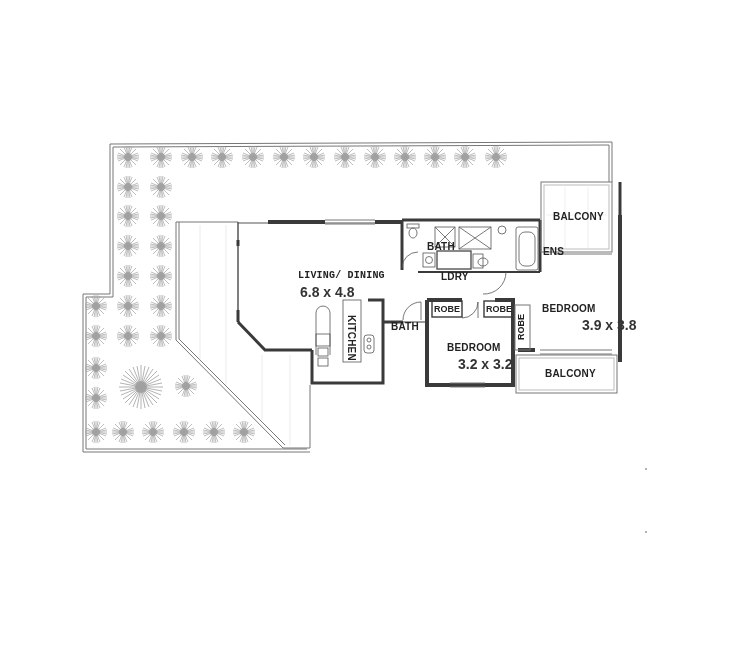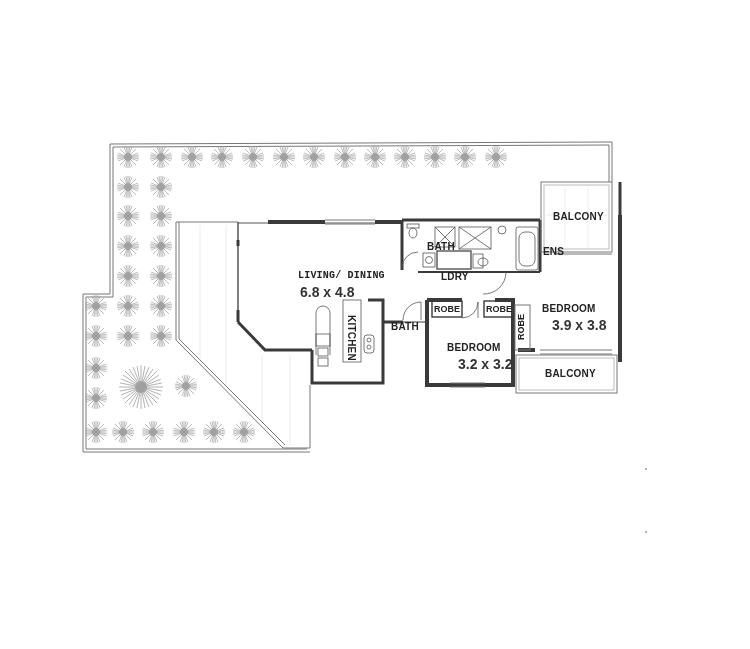--- a/index.html
+++ b/index.html
@@ -228,21 +228,21 @@
 
 <div class="lbl room vert" style="left:356px;top:315px;">KITCHEN</div>
 
 <div class="lbl room" style="left:391px;top:322px;">BATH</div>
 
 <div class="lbl room" style="left:407px;top:242px;padding-left:20px;">BATH</div>
 <div class="lbl room" style="left:441px;top:272px;">LDRY</div>
 <div class="lbl room" style="left:495px;top:247px;padding-left:48px;">ENS</div>
 
 <div class="lbl room" style="left:542px;top:304px;">BEDROOM</div>
-<div class="lbl dim" style="left:552px;top:318px;">3.9 x 3.8</div>
+<div class="lbl dim" style="left:582px;top:318px;">3.9 x 3.8</div>
 
 <div class="lbl room" style="left:447px;top:343px;">BEDROOM</div>
 <div class="lbl dim" style="left:458px;top:357px;">3.2 x 3.2</div>
 
 <div class="lbl small" style="left:434px;top:305px;">ROBE</div>
 <div class="lbl small" style="left:486px;top:305px;">ROBE</div>
 <div class="lbl small vert-ccw" style="left:517px;top:340px;">ROBE</div>
 
 <div class="lbl room" style="left:553px;top:212px;">BALCONY</div>
 <div class="lbl room" style="left:545px;top:369px;">BALCONY</div>

